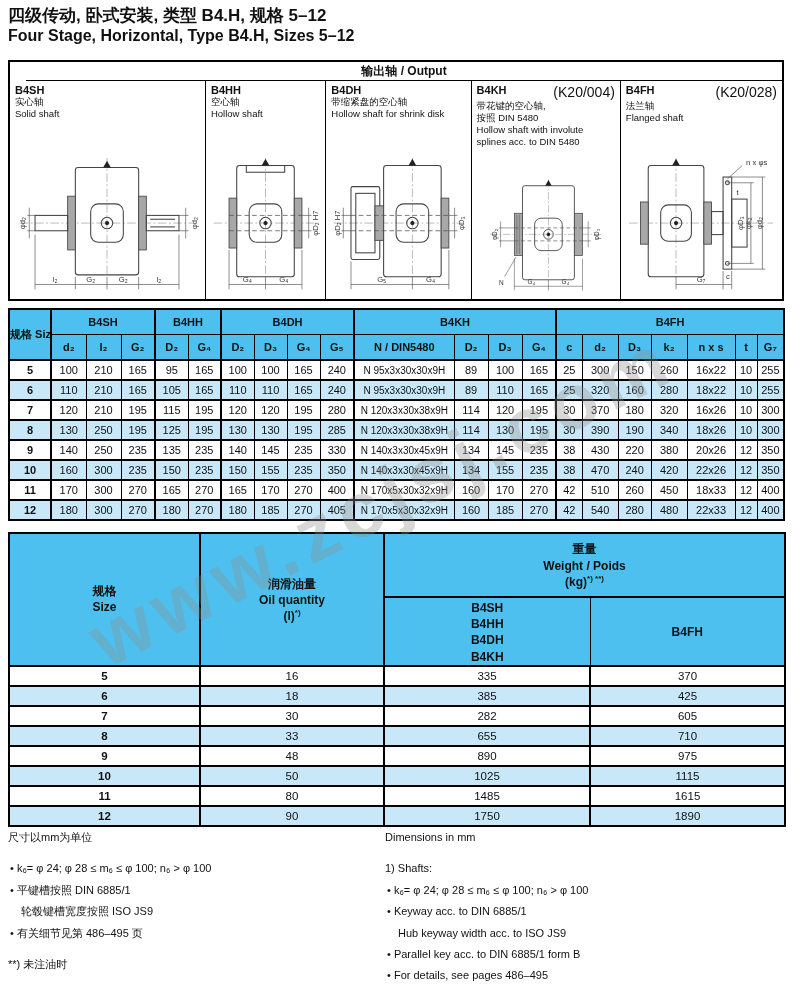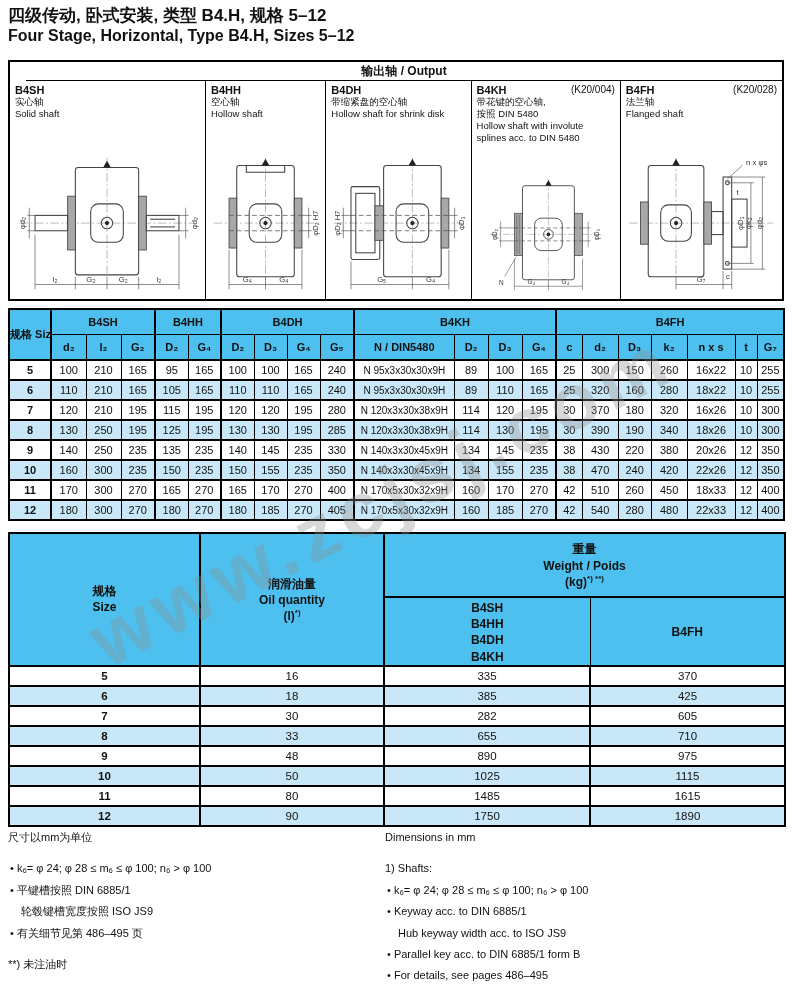--- a/index.html
+++ b/index.html
@@ -12,21 +12,21 @@
   .title .en{font-size:16px;font-weight:700;}
 
   
   .output-panel{position:absolute;left:8px;top:60px;width:776px;height:241px;border:2px solid #000;box-sizing:border-box;}
   .op-header{height:18px;line-height:18px;text-align:center;font-size:12px;font-weight:700;border-bottom:1px solid #000;margin-left:16px;}
   .op-cols{display:flex;height:219px;}
   .op-col{box-sizing:border-box;padding:3px 5px 0 5px;}
   .op-col + .op-col{border-left:1px solid #000;}
   .op-c1{width:196px;} .op-c2{width:121px;} .op-c3{width:146px;} .op-c4{width:150px;} .op-c5{width:163px;}
   .v-head{display:flex;justify-content:space-between;font-size:11px;font-weight:700;}
-  .v-ref{font-weight:400;font-size:10px;}
+  .v-ref{font-weight:400;font-size:14px;}
   .v-desc{font-size:9.5px;line-height:1.25;white-space:pre-line;}
   .v-draw{position:absolute;bottom:4px;}
   .op-col{position:relative;}
 
   
   svg text{font-family:"Liberation Sans","DejaVu Sans",sans-serif;font-size:8px;fill:#333;text-anchor:middle;}
   .st{fill:none;stroke:#444;stroke-width:1.1;}
   .fl{fill:#a8a8a8;stroke:#444;stroke-width:0.9;}
   .cl{fill:none;stroke:#999;stroke-width:0.7;stroke-dasharray:9 2.5 2 2.5;}
   .bd{fill:none;stroke:#555;stroke-width:0.8;stroke-dasharray:5 3;}

